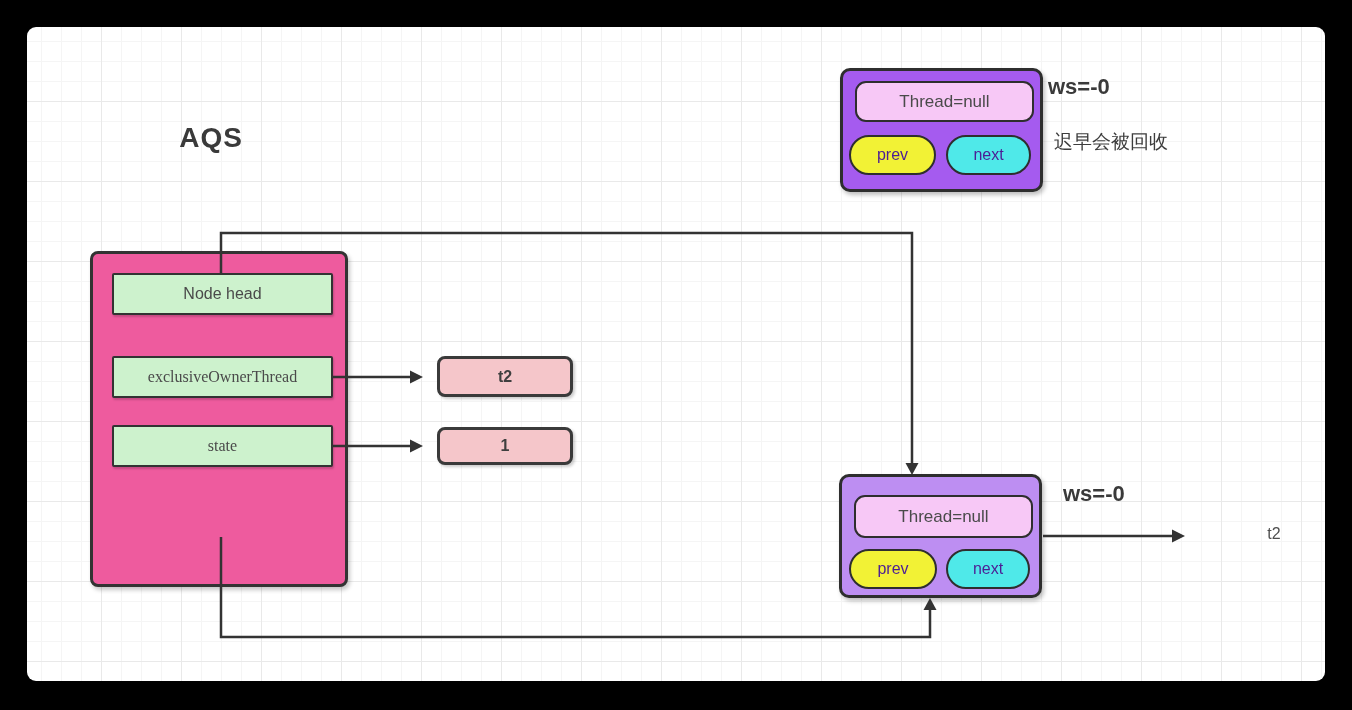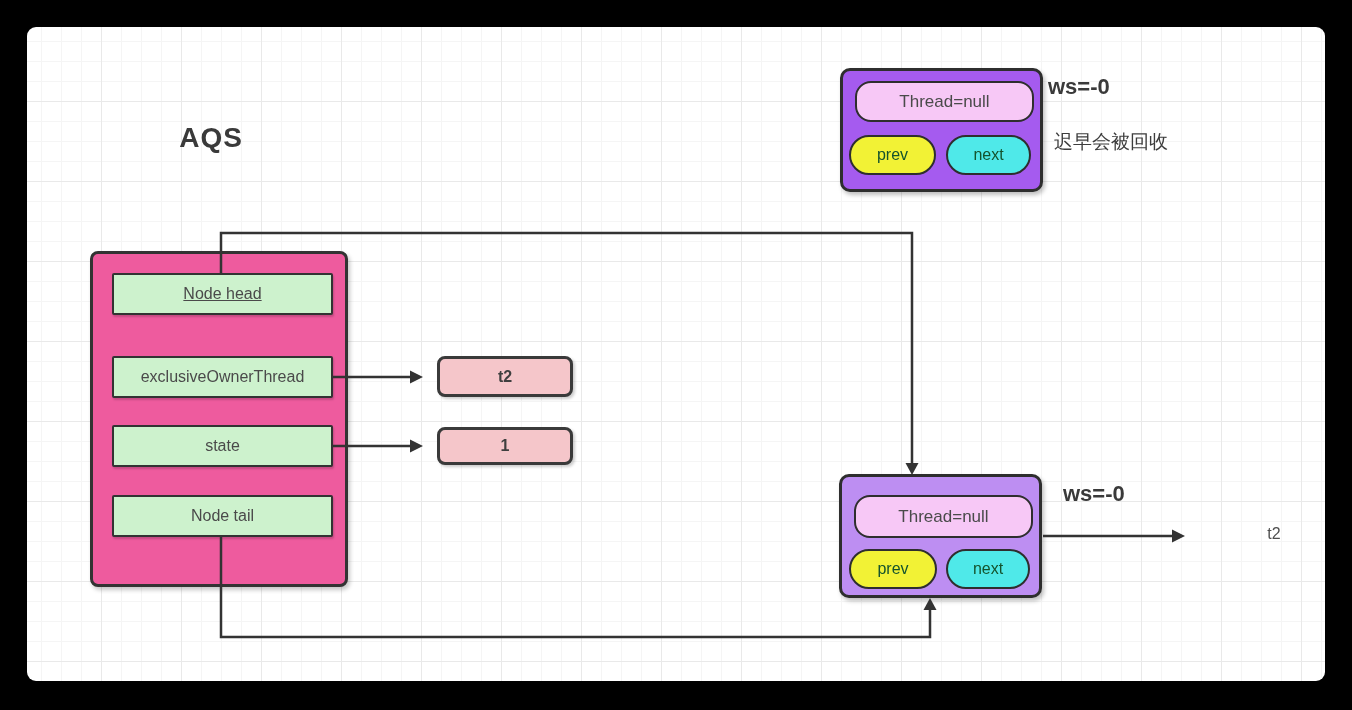--- a/index.html
+++ b/index.html
@@ -21,40 +21,40 @@
     text-align:center;font-size:28px;font-weight:700;color:#3a3a3a;letter-spacing:1px;}
 
   
   .aqs-box{left:63px;top:224px;width:258px;height:336px;border-radius:8px;
     background:var(--container-pink,#ee5b9e);border:3px solid var(--stroke,#333);
     box-shadow:2px 3px 4px rgba(0,0,0,0.22);}
   .field{left:85px;width:221px;height:42px;background:var(--field-green,#cdf2cd);
     border:2px solid var(--stroke,#333);border-radius:2px;
     display:flex;align-items:center;justify-content:center;
     font-size:16px;color:#4a4a4a;box-shadow:1px 2px 2px rgba(0,0,0,0.18);z-index:1;}
-  .f0{top:246px;text-decoration:underline;}.f1{top:329px;}.f2{top:398px;}.f3{top:468px;}
+  .f0{top:246px;}.f1{top:329px;font-family:Liberation Serif, serif;}.f2{top:398px;font-family:Liberation Serif, serif;}.f3{top:468px;}
 
   
   .value-box{left:410px;width:136px;background:var(--value-pink,#f5c6ca);
     border:3px solid #3a3a3a;border-radius:8px;display:flex;align-items:center;justify-content:center;
     font-size:16px;font-weight:700;color:#3f3f3f;box-shadow:2px 2px 3px rgba(0,0,0,0.2);z-index:1;}
   .v0{top:329px;height:41px;}
   .v1{top:400px;height:38px;}
 
   
   .pnode{width:203px;height:124px;border-radius:10px;border:3px solid #2e2e2e;
     box-shadow:2px 3px 4px rgba(0,0,0,0.25);z-index:1;}
   .pnode.top{left:813px;top:41px;background:var(--node-purple,#a55bef);}
   .pnode.bottom{left:812px;top:447px;background:var(--node-purple-light,#bd8ef2);}
-  .thread-box{background:var(--thread-pink,#f7c8f6);border:2.5px solid #2e2e2e;border-radius:16px;
+  .thread-box{background:var(--thread-pink,#f7c8f6);border:2.5px solid #2e2e2e;border-radius:11px;
     display:flex;align-items:center;justify-content:center;font-size:17px;color:#4a4a4a;}
   .pnode.top .thread-box{left:12px;top:10px;width:179px;height:41px;}
   .pnode.bottom .thread-box{left:12px;top:18px;width:179px;height:43px;}
   .ptr-box{border:2.5px solid #2e2e2e;border-radius:20px;display:flex;align-items:center;justify-content:center;
-    font-size:16px;color:#14532d;}
+    font-size:16px;color:#4c1d95;}
   .prev-box{background:var(--prev-yellow,#f2f235);}
   .next-box{background:var(--next-cyan,#4fe9e9);}
   .pnode.top  .prev-box{left:6px;top:64px;width:87px;height:40px;}
   .pnode.top  .next-box{left:103px;top:64px;width:85px;height:40px;}
   .pnode.bottom .prev-box{left:7px;top:72px;width:88px;height:40px;}
   .pnode.bottom .next-box{left:104px;top:72px;width:84px;height:40px;}
 
   .ws-label{font-size:22px;font-weight:700;color:#3a3a3a;white-space:nowrap;}
   .ws-top{left:1021px;top:47px;}
   .ws-bottom{left:1036px;top:454px;}
@@ -70,21 +70,20 @@
 
 <div class="frame">
   <div class="canvas">
 
     <div class="abs diagram-title">AQS</div>
 
     <div class="abs aqs-box"></div>
     <div class="abs field f0">Node head</div>
     <div class="abs field f1">exclusiveOwnerThread</div>
     <div class="abs field f2">state</div>
-    <div class="abs field f3">Node tail</div>
 
     <div class="abs value-box v0">t2</div>
     <div class="abs value-box v1">1</div>
 
     <div class="abs pnode top">
       <div class="abs thread-box">Thread=null</div>
       <div class="abs ptr-box prev-box">prev</div>
       <div class="abs ptr-box next-box">next</div>
     </div>
     <div class="abs ws-label ws-top">ws=-0</div>

